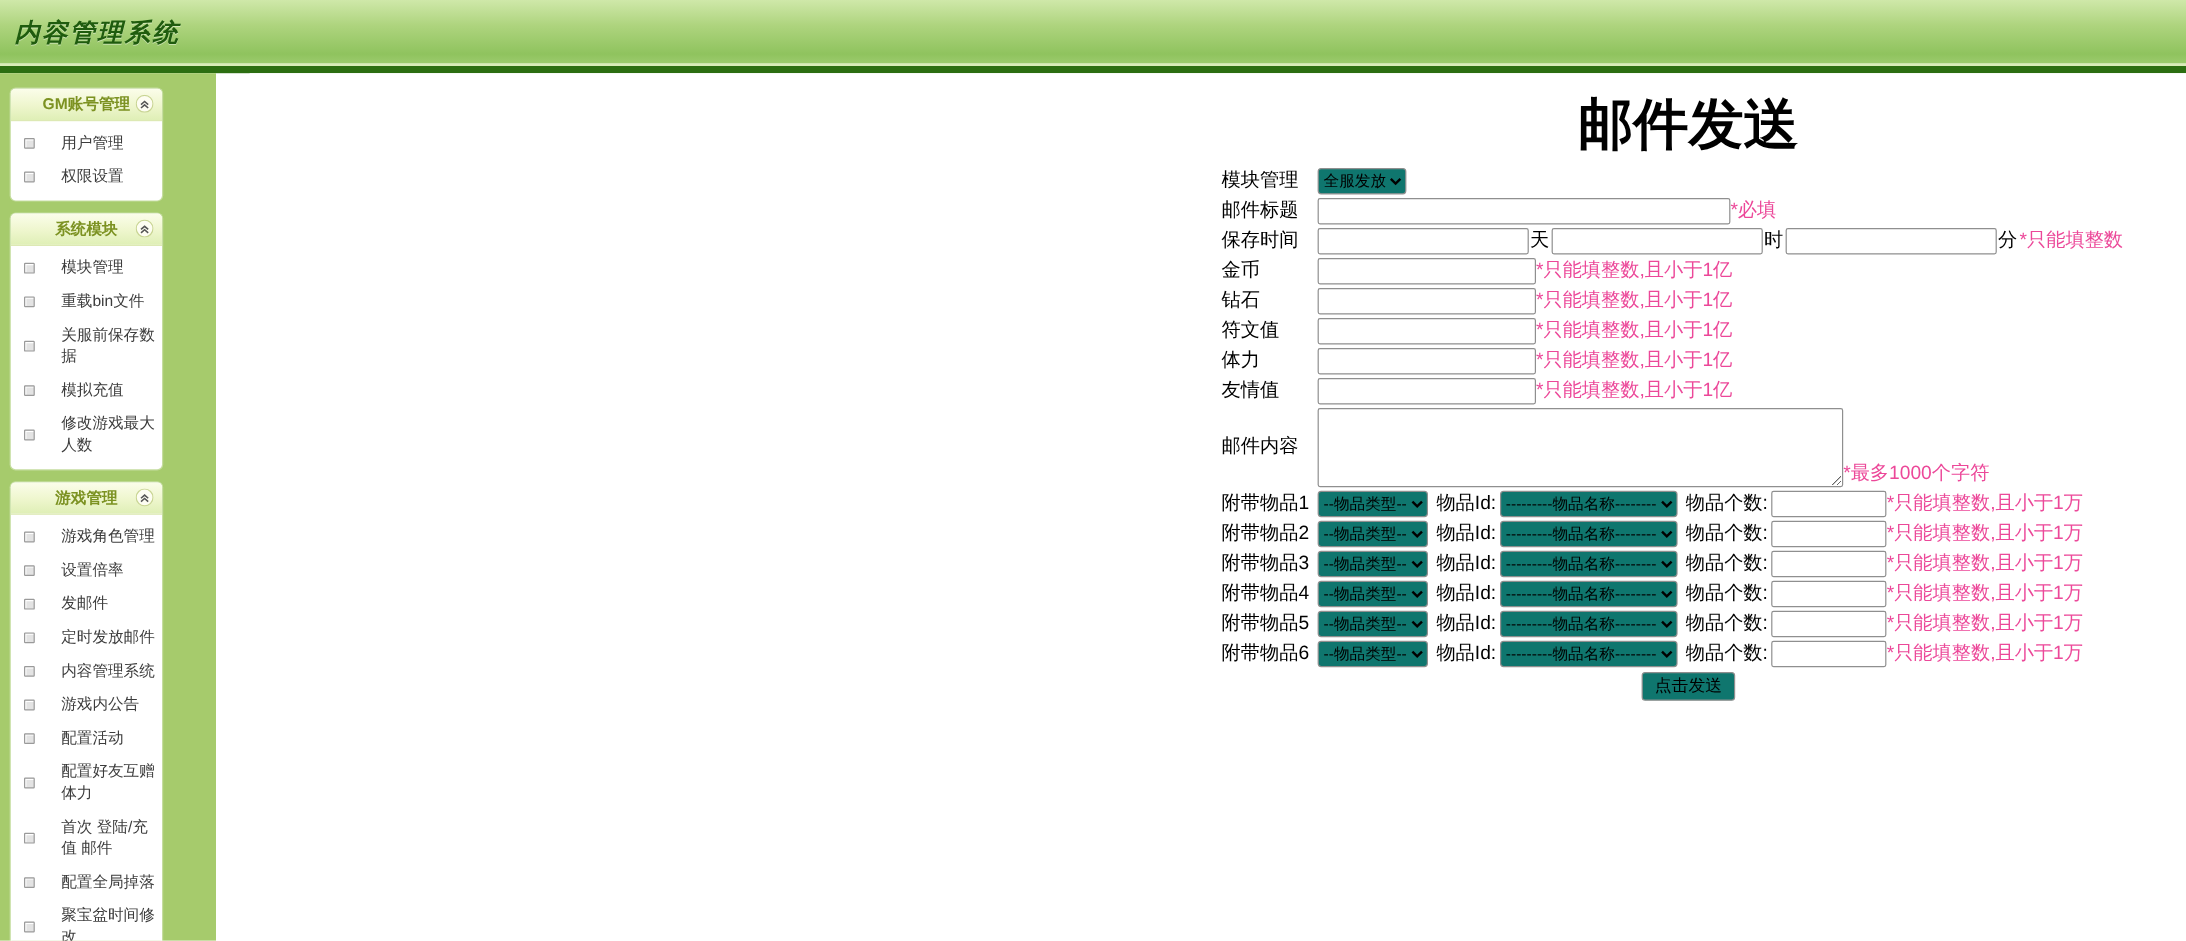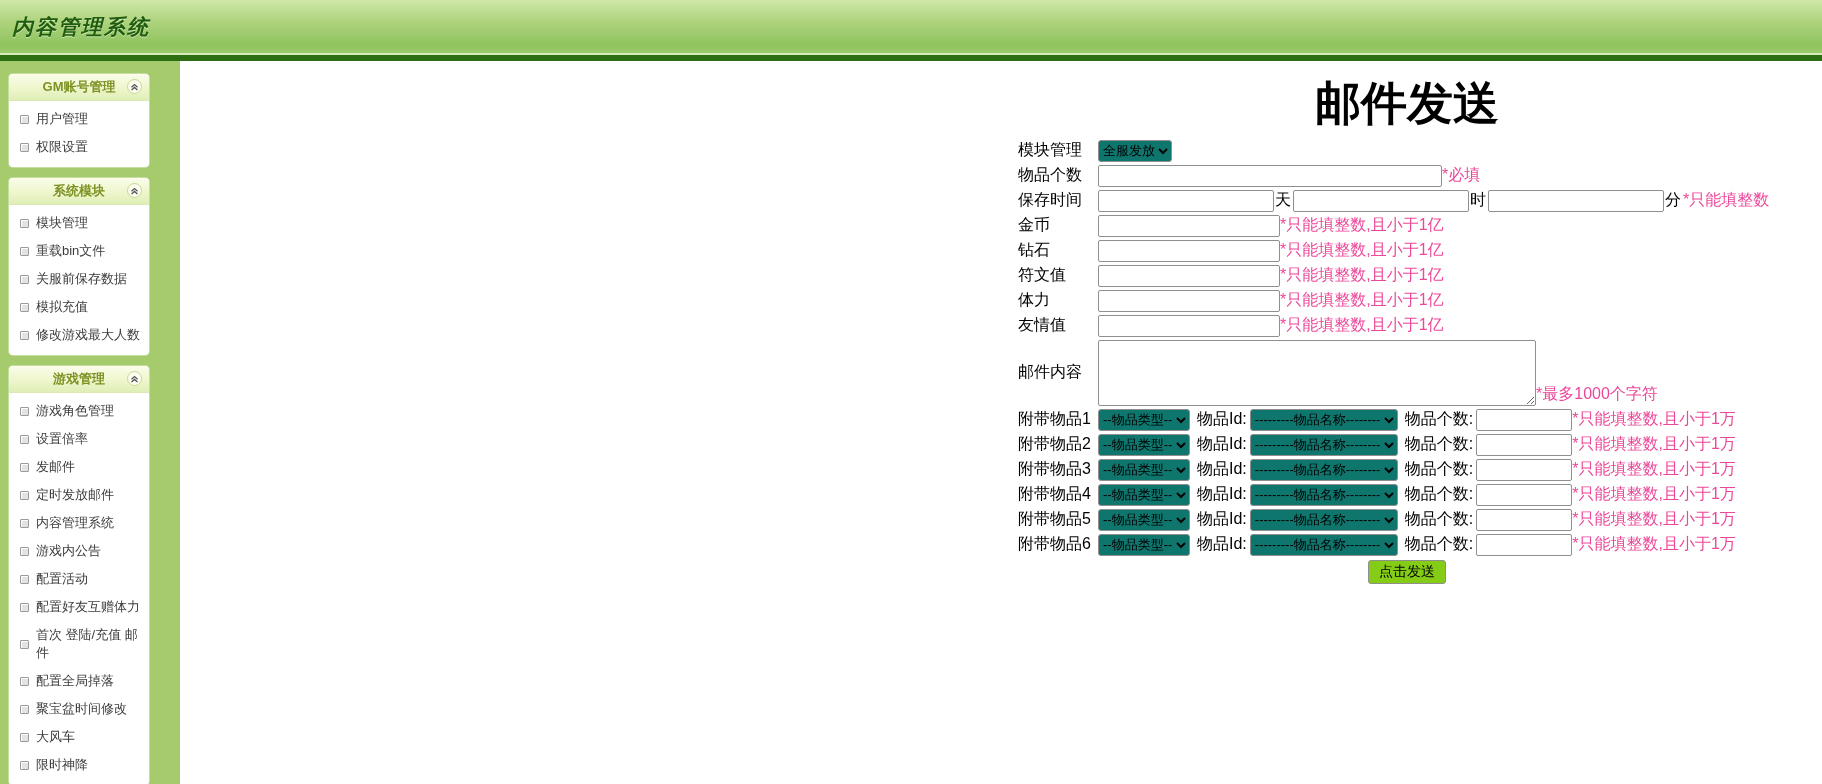--- a/index.html
+++ b/index.html
@@ -22,40 +22,40 @@
     letter-spacing:2px;
   }
   .dark-bar{height:6px;background:#2c6e11;}
   
   .content{display:flex;height:723px;}
   .sidebar{
     width:180px;flex:0 0 180px;background:#a6cb6c;
     padding-top:13px;box-sizing:border-box;
   }
   .panel{
-    width:140px;margin:0 0 11px 9px;background:#ffffff;
+    width:126px;margin:0 0 11px 9px;background:#ffffff;
     border-radius:4px;overflow:hidden;
     box-shadow:0 0 0 1px rgba(255,255,255,.35);
   }
   .panel-hd{
     height:26px;display:flex;align-items:center;justify-content:center;
     position:relative;cursor:pointer;
     background:linear-gradient(180deg,#fbfdea 0%,#eef6cd 55%,#dfefb6 100%);
     border-bottom:1px solid #dde9b4;
   }
   .panel-hd .pt{
     font-size:13px;font-weight:bold;color:#7c9222;
   }
   .panel-hd .coll{
     position:absolute;right:7px;top:5px;width:15px;height:15px;
   }
   .panel ul{list-style:none;margin:4px 0 6px 0;padding:0;}
   .panel li{
     display:flex;align-items:center;
-    padding:5px 4px 5px 11px;font-size:13px;color:#3c3c3c;cursor:pointer;
+    padding:5px 4px 5px 11px;font-size:13px;color:#3c3c3c;cursor:pointer;gap:15px;
   }
   .bullet{
     width:7px;height:7px;flex:0 0 7px;margin-right:7px;
     background:#e3e3e3;border:1px solid #9a9a9a;border-radius:1px;
     box-shadow:inset 1px 1px 0 #fff;
   }
   
   .main{flex:1;background:#ffffff;overflow:hidden;margin-left:28px;}
   .form-wrap{width:778px;margin:16px 0 0 810px;}
   .form-title{
@@ -80,21 +80,21 @@
   .w-title{width:336px;}
   .w-time{width:168px;}
   .w-cur{width:174px;}
   .w-count{width:88px;}
   .unit{margin:0 2px 0 1px;}
   .mid-lbl{margin:0 3px 0 7px;white-space:nowrap;}
   .content-row{align-items:center;}
   .content-row .note{align-self:flex-end;margin-bottom:1px;}
   .btn-row{display:flex;justify-content:center;margin-top:4px;}
   .send-btn{
-    font-size:14px;color:#000;background:#84cc16;
+    font-size:14px;color:#000;background:#0f766e;
     border:1px solid #8f8f8f;border-radius:3px;
     padding:2px 10px;cursor:pointer;
     font-family:"Liberation Sans","DejaVu Sans",sans-serif;
   }
 </style>
 </head>
 <body>
 
 <div class="banner">
   <h1>内容管理系统</h1>
@@ -230,21 +230,21 @@
       <div class="form-title">邮件发送</div>
 
       <div class="frow">
         <span class="lbl">模块管理</span>
         <select>
           <option>全服发放</option>
         </select>
       </div>
 
       <div class="frow">
-        <span class="lbl">物品个数</span>
+        <span class="lbl">邮件标题</span>
         <input type="text" class="w-title" value="" style="">
         <span class="note">*必填</span>
       </div>
 
       <div class="frow">
         <span class="lbl">保存时间</span>
         <input type="text" class="w-time" value="" style="">
         <span class="unit">天</span>
         <input type="text" class="w-time" value="" style="">
         <span class="unit">时</span>

